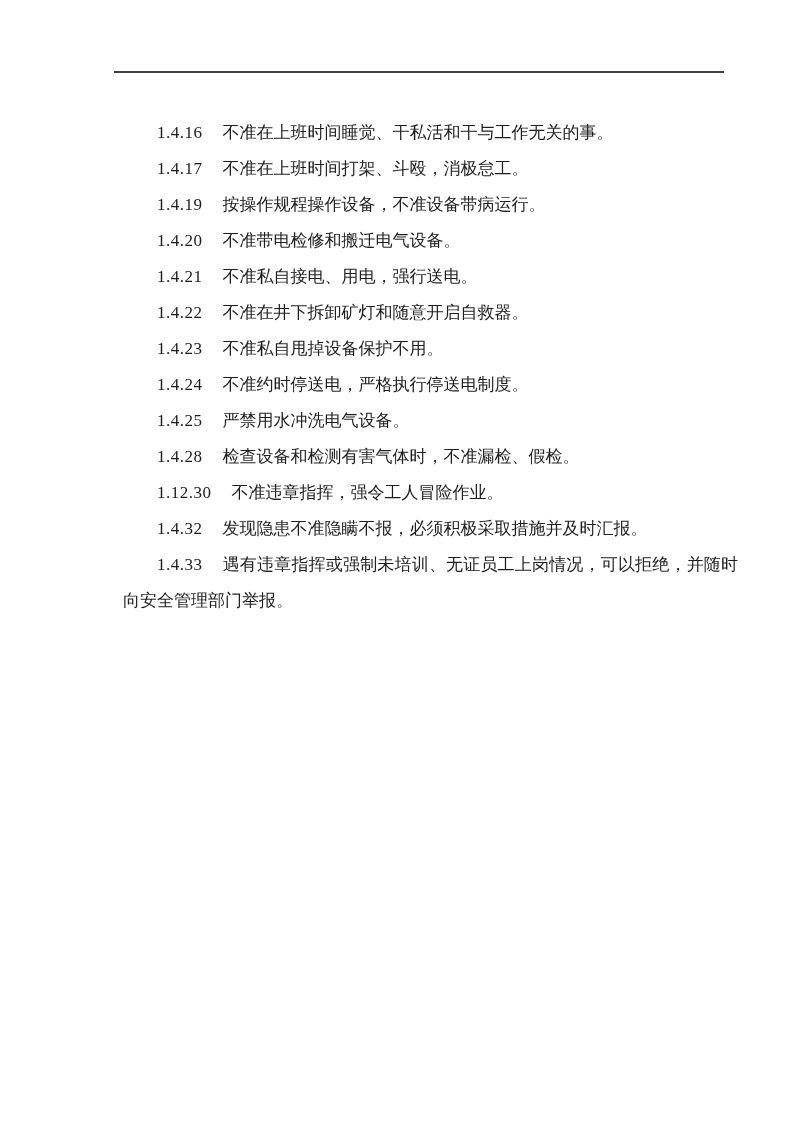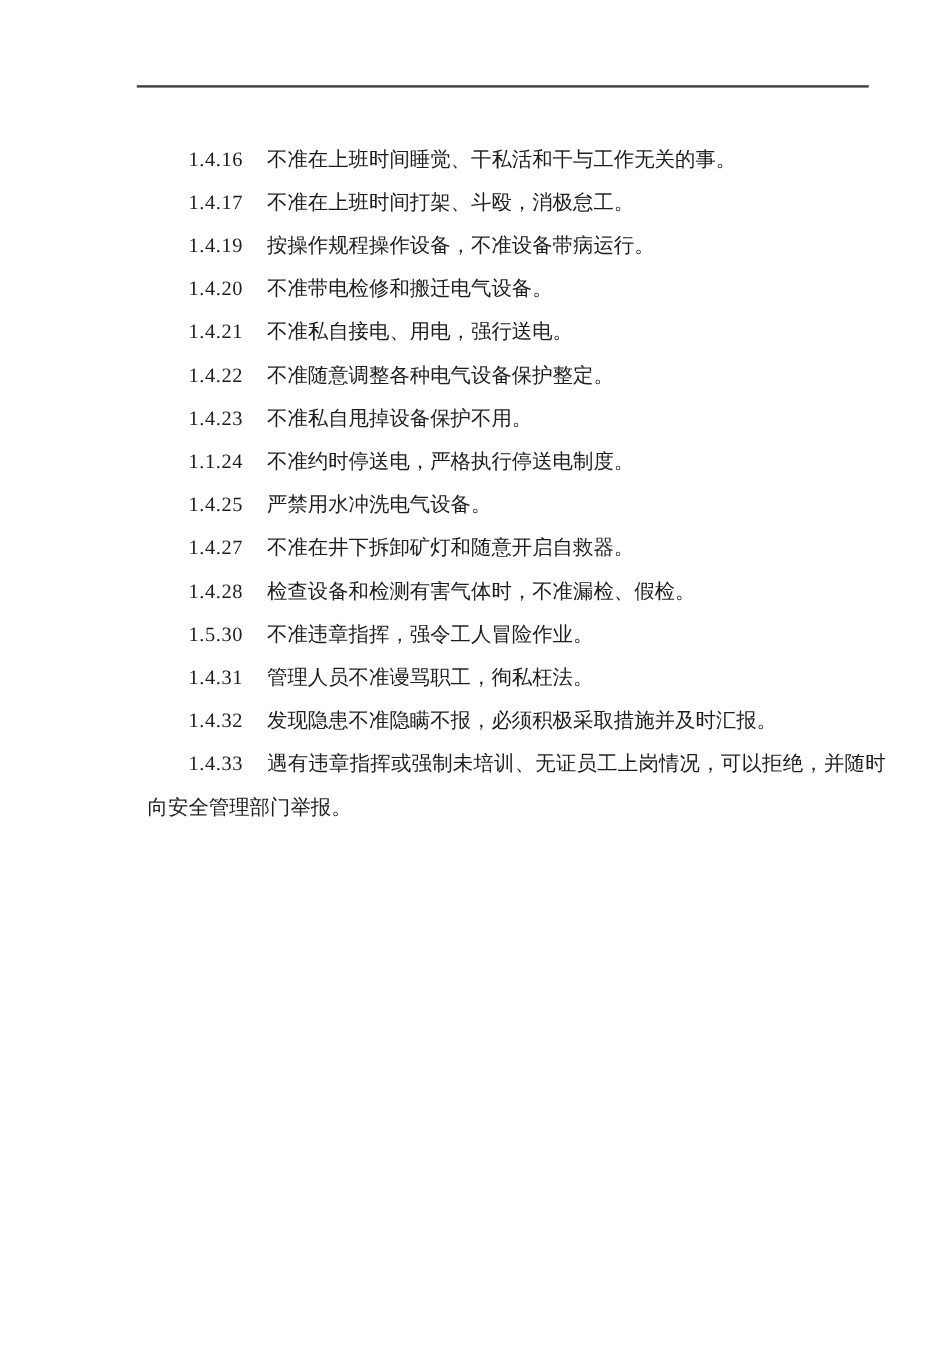--- a/index.html
+++ b/index.html
@@ -78,52 +78,46 @@
 
       <p class="item">
         <span class="num">1.4.20</span><span class="txt">不准带电检修和搬迁电气设备。</span>
       </p>
 
       <p class="item">
         <span class="num">1.4.21</span><span class="txt">不准私自接电、用电，强行送电。</span>
       </p>
 
       <p class="item">
-        <span class="num">1.4.22</span><span class="txt">不准随意调整各种电气设备保护整定。</span>
+        <span class="num">1.4.22</span><span class="txt">不准在井下拆卸矿灯和随意开启自救器。</span>
       </p>
 
       <p class="item">
         <span class="num">1.4.23</span><span class="txt">不准私自甩掉设备保护不用。</span>
       </p>
 
       <p class="item">
-        <span class="num">1.1.24</span><span class="txt">不准约时停送电，严格执行停送电制度。</span>
+        <span class="num">1.4.24</span><span class="txt">不准约时停送电，严格执行停送电制度。</span>
       </p>
 
       <p class="item">
         <span class="num">1.4.25</span><span class="txt">严禁用水冲洗电气设备。</span>
       </p>
 
 
-      <p class="item">
-        <span class="num">1.4.27</span><span class="txt">不准在井下拆卸矿灯和随意开启自救器。</span>
-      </p>
 
       <p class="item">
         <span class="num">1.4.28</span><span class="txt">检查设备和检测有害气体时，不准漏检、假检。</span>
       </p>
 
 
       <p class="item">
-        <span class="num">1.5.30</span><span class="txt">不准违章指挥，强令工人冒险作业。</span>
+        <span class="num">1.12.30</span><span class="txt">不准违章指挥，强令工人冒险作业。</span>
       </p>
 
-      <p class="item">
-        <span class="num">1.4.31</span><span class="txt">管理人员不准谩骂职工，徇私枉法。</span>
-      </p>
 
       <p class="item">
         <span class="num">1.4.32</span><span class="txt">发现隐患不准隐瞒不报，必须积极采取措施并及时汇报。</span>
       </p>
 
       <p class="item">
         <span class="num">1.4.33</span><span class="txt">遇有违章指挥或强制未培训、无证员工上岗情况，可以拒绝，并随时向安全管理部门举报。</span>
       </p>
 
     </div>

